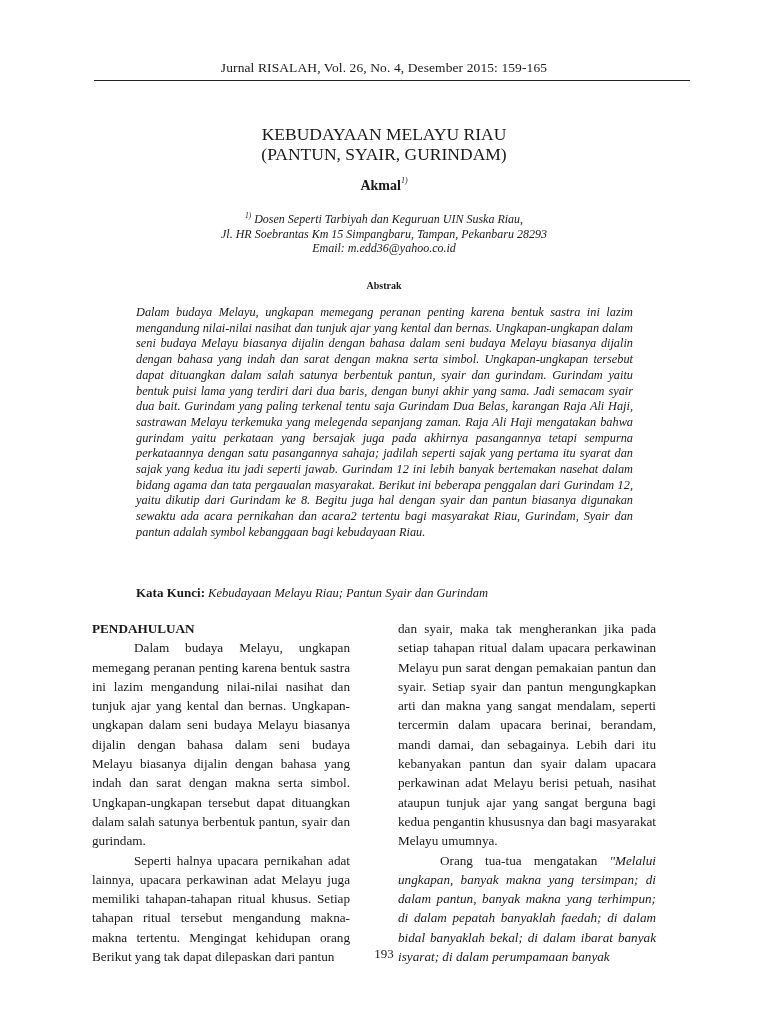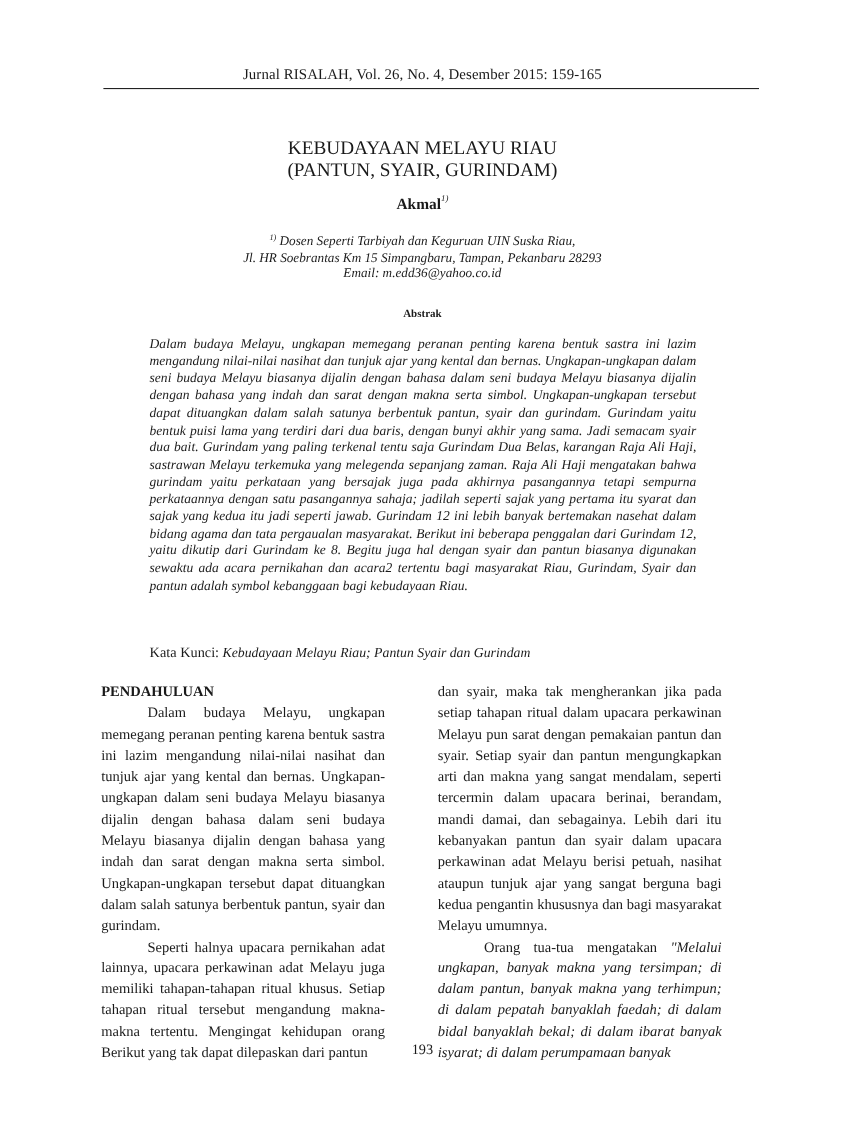--- a/index.html
+++ b/index.html
@@ -36,21 +36,21 @@
   }
   .abstract {
     position: absolute; left: 136px; top: 305px; width: 497px;
     font-style: italic; font-size: 12.3px; line-height: 15.7px; text-align: justify;
     margin: 0;
   }
   .keywords {
     position: absolute; left: 136px; top: 585px; width: 560px;
     font-size: 12.5px;
   }
-  .keywords .kw-label { font-weight: normal; font-style: normal; font-size: 13px; }
+  .keywords .kw-label { font-weight: bold; font-style: normal; font-size: 13px; }
   .keywords .kw-text { font-style: italic; }
   .col {
     position: absolute; top: 619px; width: 258px;
     font-size: 13.2px; line-height: 19.3px; text-align: justify; font-family: Liberation Serif, serif;
   }
   .col.left { left: 92px; }
   .col.right { left: 398px; top: 619px; }
   .col p { margin: 0; }
   .indent { text-indent: 42px; }
   .section-heading { font-weight: bold; font-size: 13.2px; }

